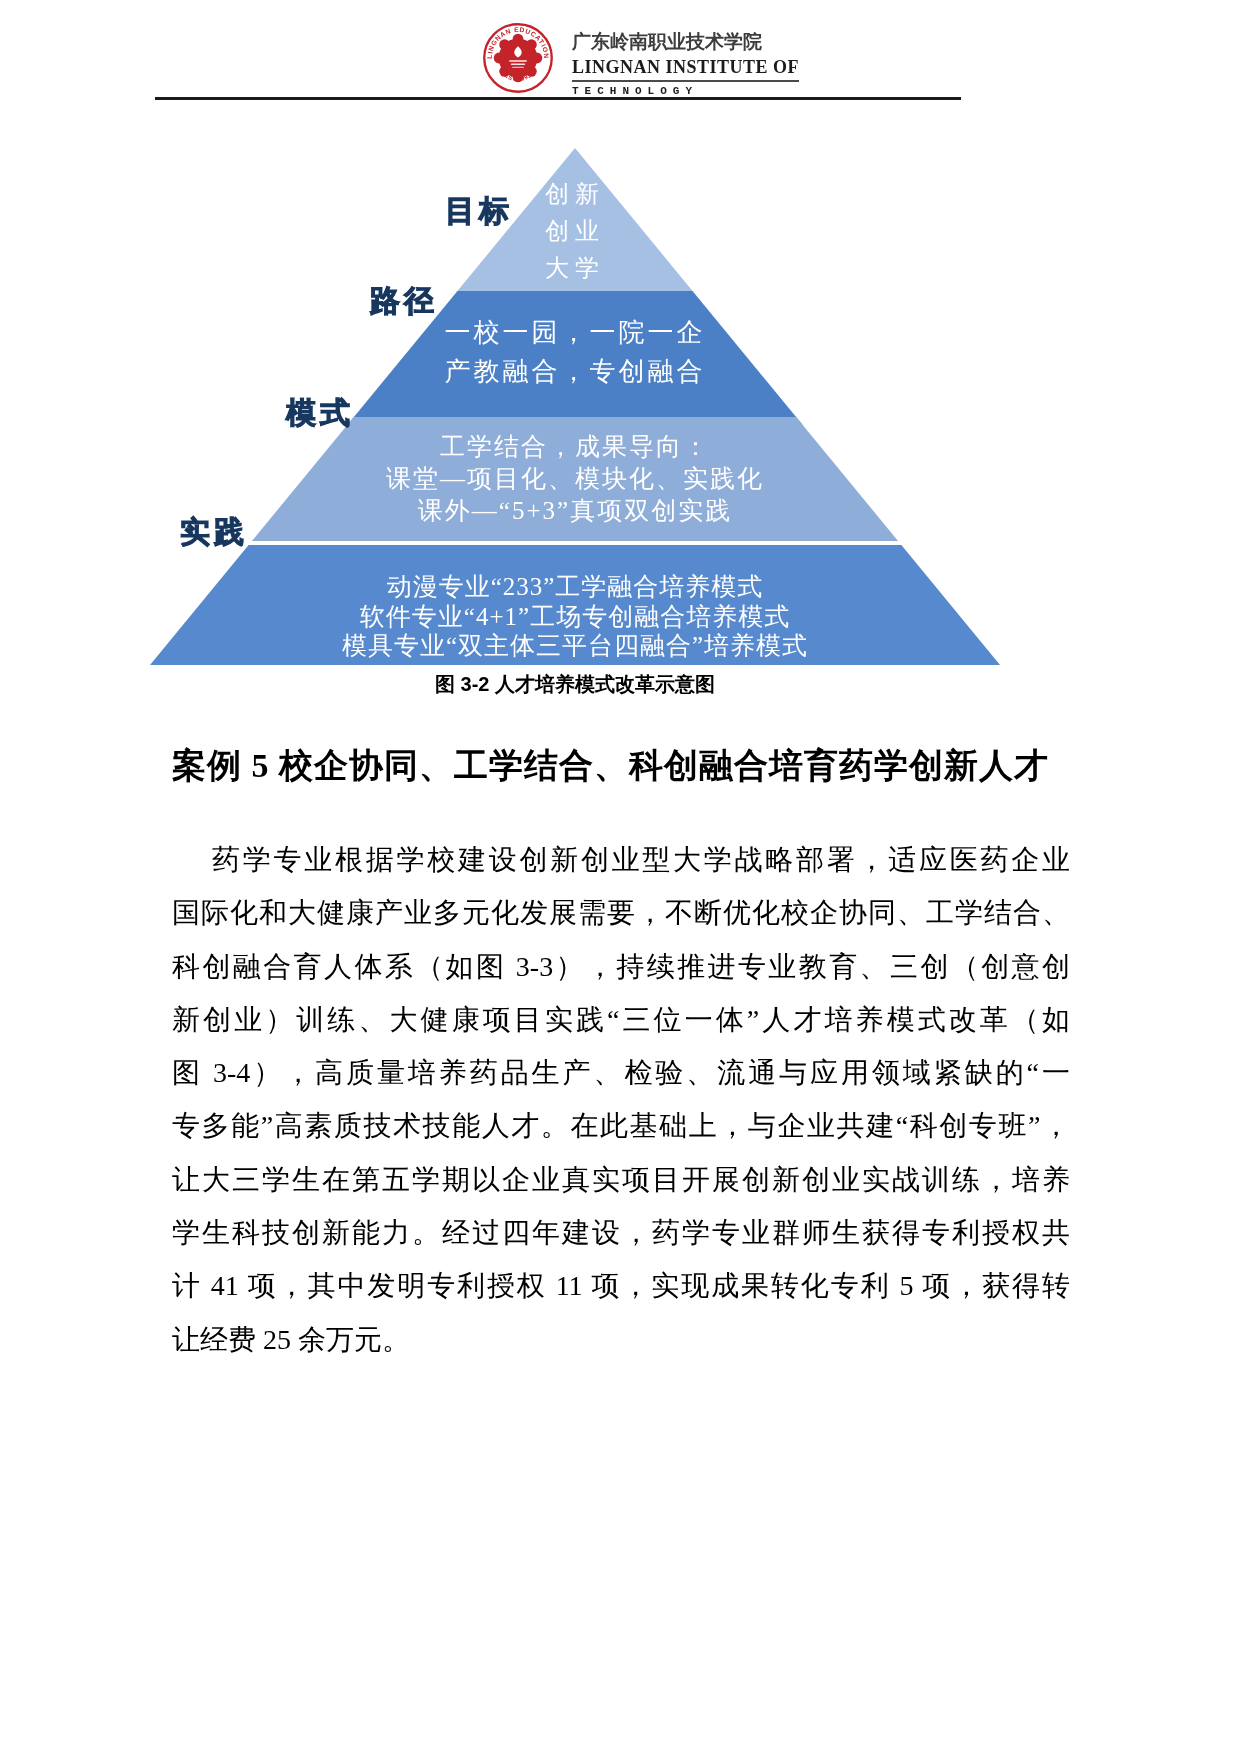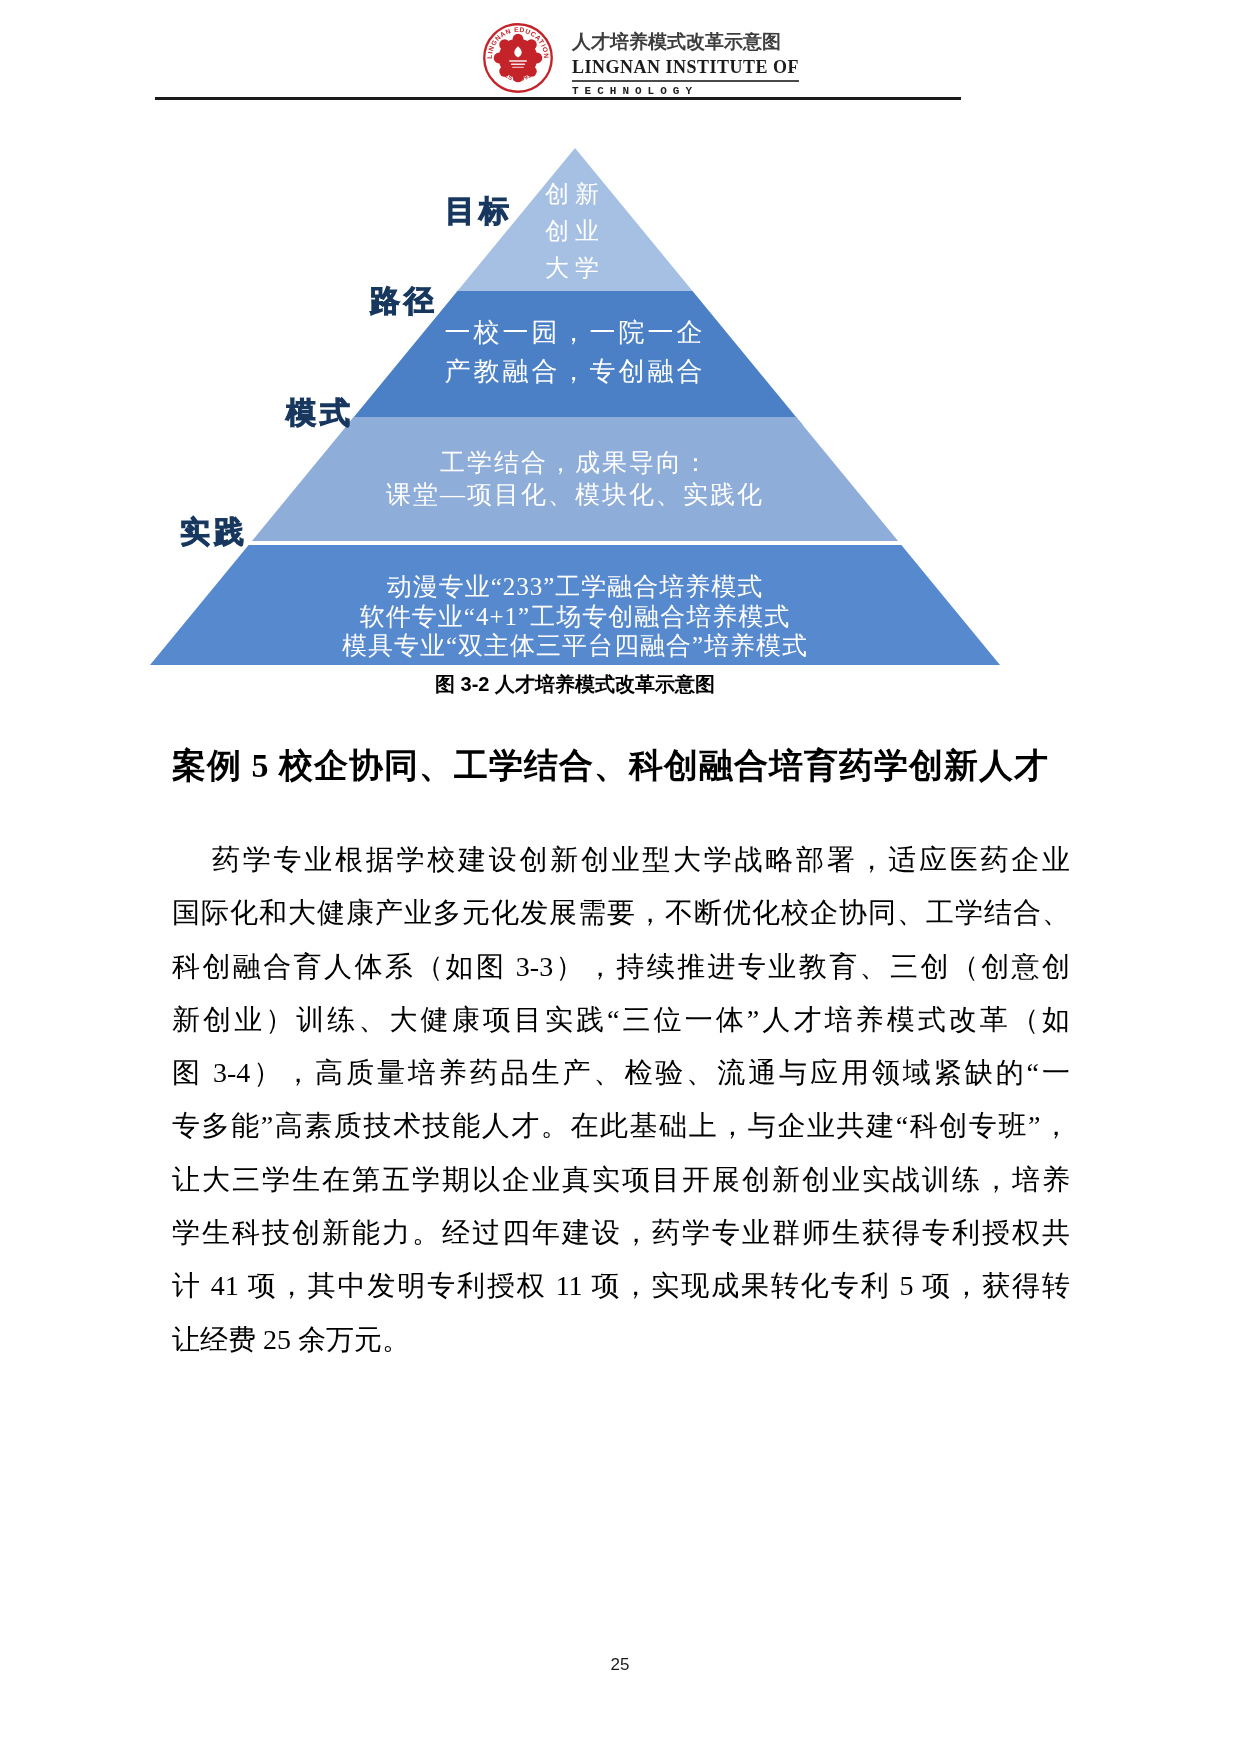--- a/index.html
+++ b/index.html
@@ -140,21 +140,21 @@
         <text class="logo-arc" font-size="7.4" letter-spacing="0.8">
           <textPath href="#arcTop" startOffset="50%" text-anchor="middle">LINGNAN EDUCATION</textPath>
         </text>
         <text class="logo-arc" font-size="6.6" letter-spacing="0.6">
           <textPath href="#arcBot" startOffset="50%" text-anchor="middle">EST.1993</textPath>
         </text>
       </svg>
     </div>
 
     <div class="header-text">
-      <div class="uni-cn">人才培养模式改革示意图</div>
+      <div class="uni-cn">广东岭南职业技术学院</div>
       <div class="en-block">
         <div class="uni-en1">LINGNAN INSTITUTE OF</div>
         <div class="uni-en2">TECHNOLOGY</div>
       </div>
     </div>
 
     <div class="hrule"></div>
   </div>
 
   <div class="pyramid">
@@ -165,20 +165,21 @@
         <div>创业</div>
         <div>大学</div>
       </div>
       <div class="band band-1">
         <div>一校一园，一院一企</div>
         <div>产教融合，专创融合</div>
       </div>
       <div class="band band-2">
         <div>工学结合，成果导向：</div>
         <div>课堂—项目化、模块化、实践化</div>
+        <div>课外—“5+3”真项双创实践</div>
       </div>
       <div class="band band-3">
         <div>动漫专业“233”工学融合培养模式</div>
         <div>软件专业“4+1”工场专创融合培养模式</div>
         <div>模具专业“双主体三平台四融合”培养模式</div>
       </div>
     </div>
 
     <div class="plabel plabel-0">目标</div>
     <div class="plabel plabel-1">路径</div>
@@ -196,15 +197,14 @@
     <div class="bline">科创融合育人体系（如图 3-3），持续推进专业教育、三创（创意创</div>
     <div class="bline">新创业）训练、大健康项目实践“三位一体”人才培养模式改革（如</div>
     <div class="bline">图 3-4），高质量培养药品生产、检验、流通与应用领域紧缺的“一</div>
     <div class="bline">专多能”高素质技术技能人才。在此基础上，与企业共建“科创专班”，</div>
     <div class="bline">让大三学生在第五学期以企业真实项目开展创新创业实战训练，培养</div>
     <div class="bline">学生科技创新能力。经过四年建设，药学专业群师生获得专利授权共</div>
     <div class="bline">计 41 项，其中发明专利授权 11 项，实现成果转化专利 5 项，获得转</div>
     <div class="bline last">让经费 25 余万元。</div>
   </div>
 
-  <div class="page-number">25</div>
 
 </div>
 
 </body></html>

